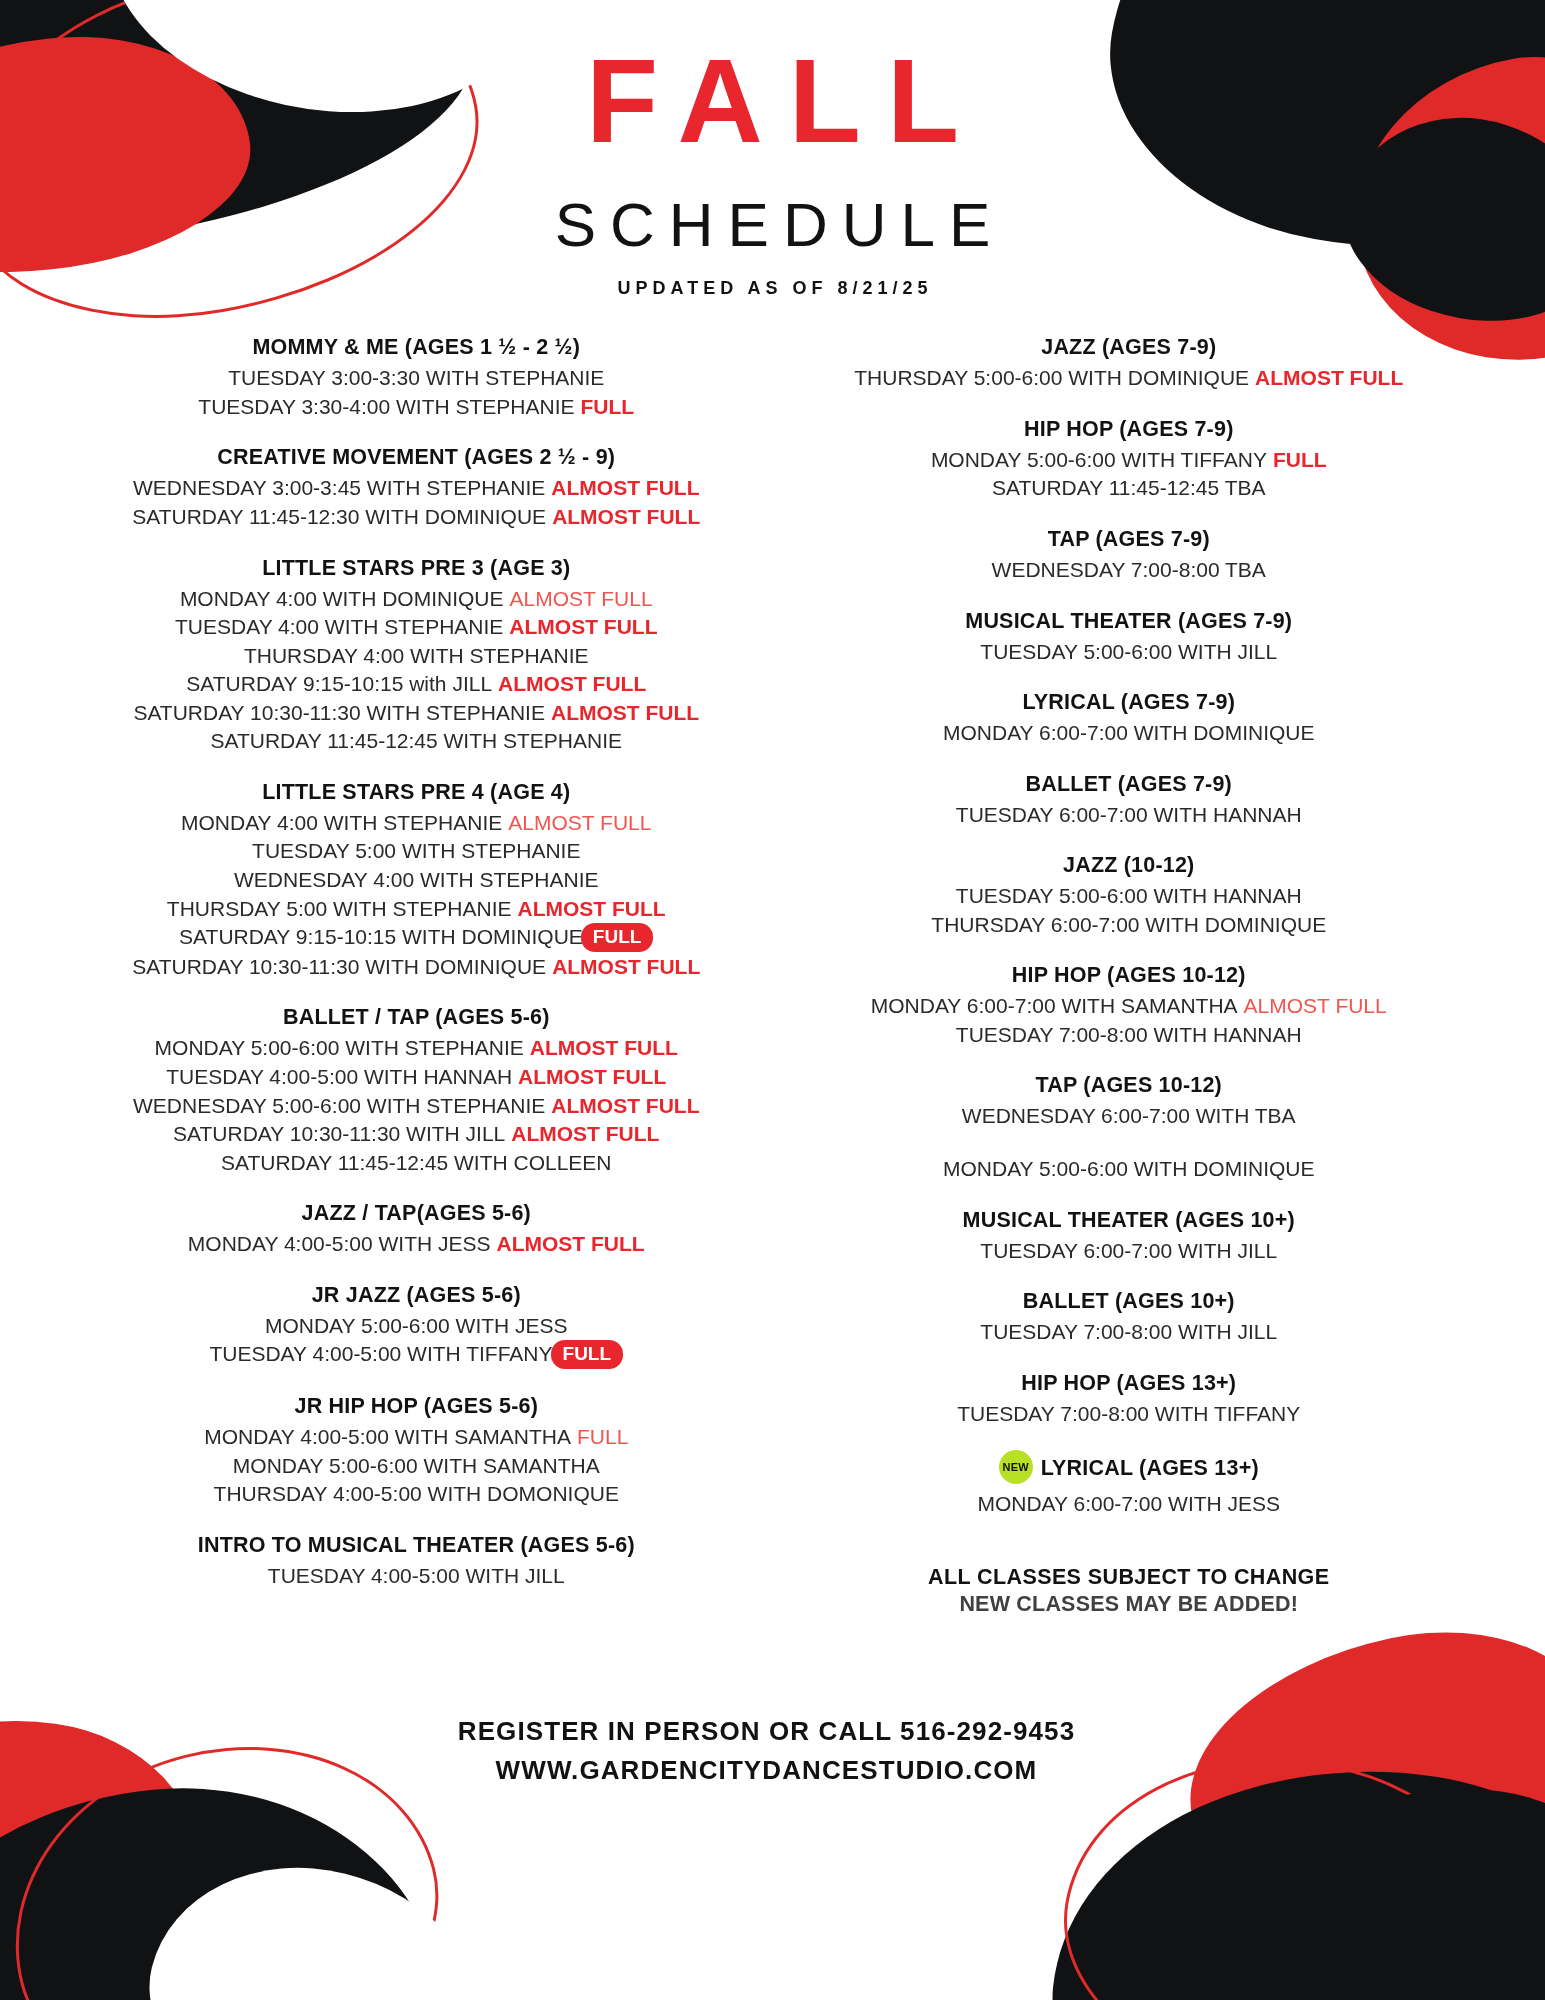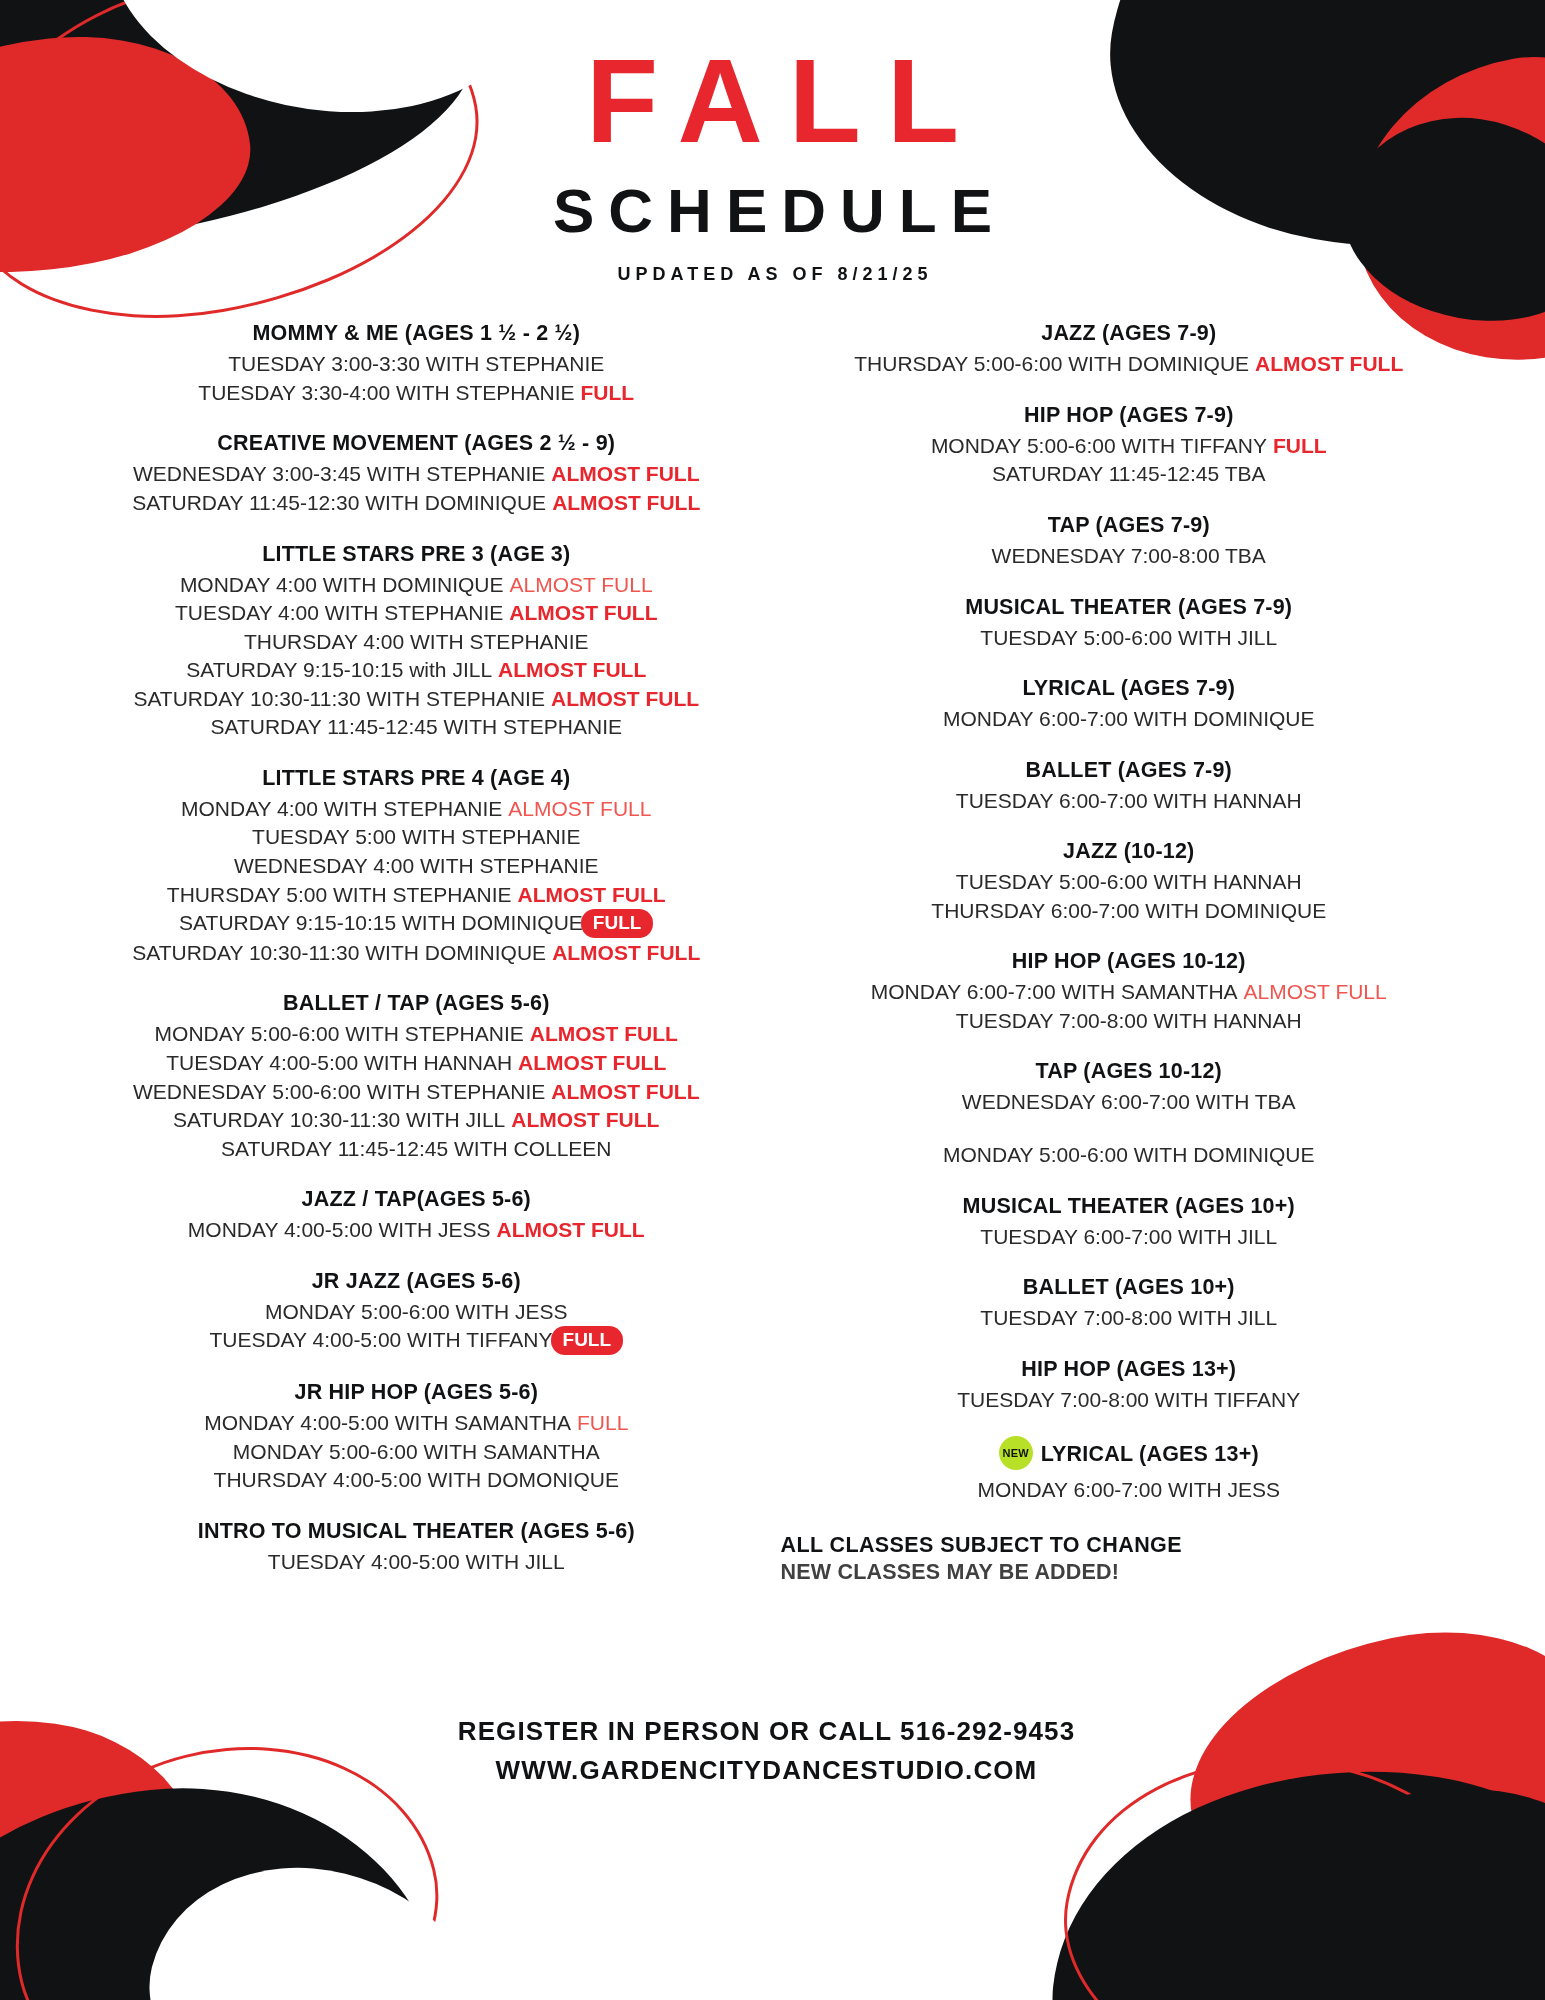--- a/index.html
+++ b/index.html
@@ -125,24 +125,24 @@
     color: #e8262d;
     font-size: 118px;
     font-weight: 700;
     letter-spacing: 26px;
     line-height: 1.0;
     text-indent: 26px;
   }
   .title-schedule {
     color: #111214;
     font-size: 62px;
-    font-weight: 700;
+    font-weight: 400;
     letter-spacing: 14px;
     line-height: 1.2;
-    margin-top: 14px;
+    margin-top: 28px;
     text-indent: 14px;
   }
   .title-updated {
     color: #111214;
     font-size: 18px;
     font-weight: 700;
     letter-spacing: 5px;
     margin-top: 16px;
     text-indent: 5px;
   }
@@ -210,22 +210,22 @@
     font-size: 11px;
     font-weight: 700;
     line-height: 34px;
     text-align: center;
     vertical-align: middle;
     margin-right: 8px;
     position: relative;
     top: -2px;
   }
   .note {
-    margin-top: 28px;
-    text-align: left;
+    margin-top: 46px;
+    text-align: center;
   }
   .note-1 {
     font-size: 21.5px;
     font-weight: 700;
     color: #111214;
     letter-spacing: 0.4px;
   }
   .note-2 {
     font-size: 21.5px;
     font-weight: 700;

